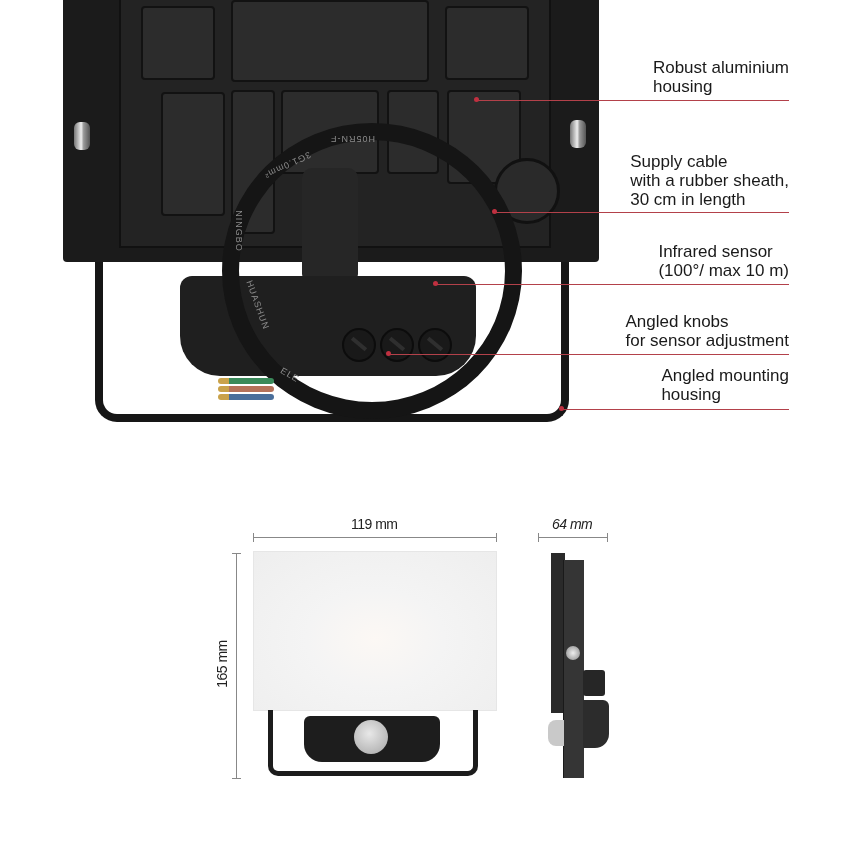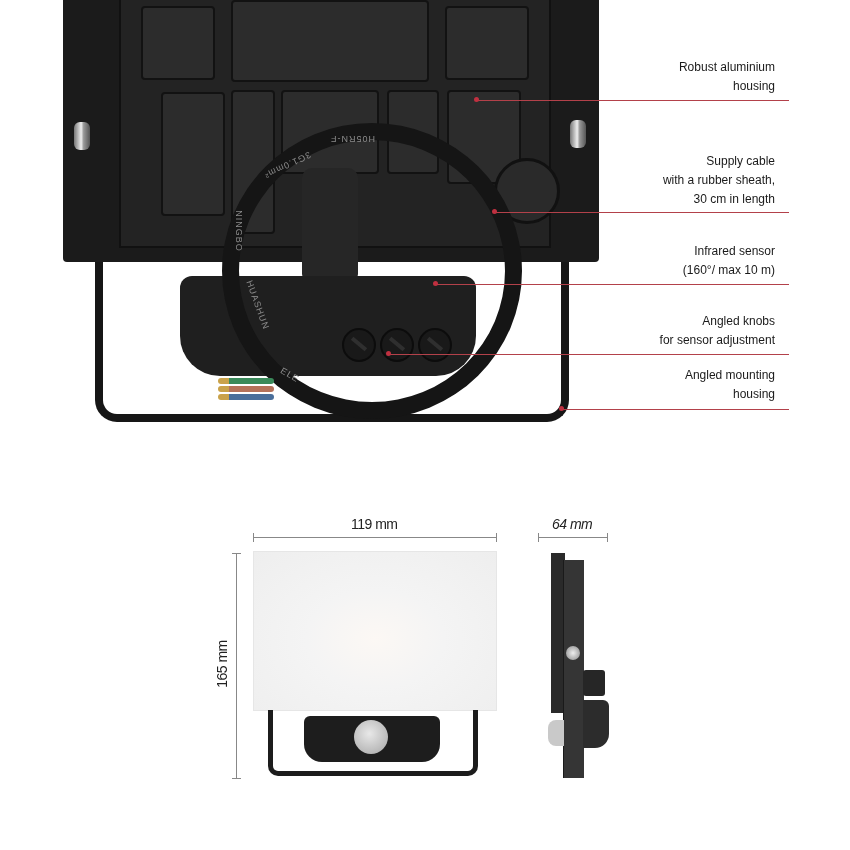--- a/index.html
+++ b/index.html
@@ -18,21 +18,21 @@
   .stem { position:absolute; left:302px; top:168px; width:56px; height:112px; background:#262626; border-radius:10px 10px 6px 6px; }
   .knob { position:absolute; top:328px; width:30px; height:30px; border-radius:50%; background:#191919; border:2px solid #0c0c0c; }
   .knob::after { content:""; position:absolute; left:6px; top:12px; width:18px; height:4px; background:#2f2f2f; transform:rotate(40deg); }
   .cable { position:absolute; left:222px; top:123px; width:300px; height:296px; border-radius:50%; border:17px solid #151515; box-sizing:border-box; }
   .cable-text { position:absolute; font-size:9px; color:#8c8c8c; letter-spacing:1px; }
   .gland { position:absolute; left:494px; top:158px; width:60px; height:60px; border-radius:50%; background:#2a2a2a; border:3px solid #111; }
   .wires { position:absolute; left:218px; top:372px; width:60px; height:34px; }
   .wire { position:absolute; left:0; height:6px; border-radius:3px; }
 
   
-  .callout-text { position:absolute; right:75px; text-align:right; font-size:12px; line-height:19px; color:#1a1a1a; white-space:pre-line; }
+  .callout-text { position:absolute; right:61px; text-align:left; font-size:17px; line-height:19px; color:#1a1a1a; white-space:pre-line; }
   .callout-line { position:absolute; height:1px; background:#b3414a; right:61px; }
   .callout-dot { position:absolute; width:5px; height:5px; border-radius:50%; background:#c03040; }
 
   
   .dim-h { position:absolute; height:1px; background:#888; }
   .dim-h::before, .dim-h::after { content:""; position:absolute; top:-4px; width:1px; height:9px; background:#888; }
   .dim-h::before { left:0; } .dim-h::after { right:0; }
   .dim-v { position:absolute; width:1px; background:#888; }
   .dim-v::before, .dim-v::after { content:""; position:absolute; left:-4px; width:9px; height:1px; background:#888; }
   .dim-v::before { top:0; } .dim-v::after { bottom:0; }
@@ -104,21 +104,21 @@
 </div>
 <div>
   <div class="callout-text" style="top:152px;">Supply cable
 with a rubber sheath,
 30 cm in length</div>
   <div class="callout-line" style="top:212px;left:496px;"></div>
   <div class="callout-dot" style="left:492px;top:209px;"></div>
 </div>
 <div>
   <div class="callout-text" style="top:242px;">Infrared sensor
-(160°/ max 10 m)</div>
+(100°/ max 10 m)</div>
   <div class="callout-line" style="top:284px;left:437px;"></div>
   <div class="callout-dot" style="left:433px;top:281px;"></div>
 </div>
 <div>
   <div class="callout-text" style="top:312px;">Angled knobs
 for sensor adjustment</div>
   <div class="callout-line" style="top:354px;left:390px;"></div>
   <div class="callout-dot" style="left:386px;top:351px;"></div>
 </div>
 <div>

